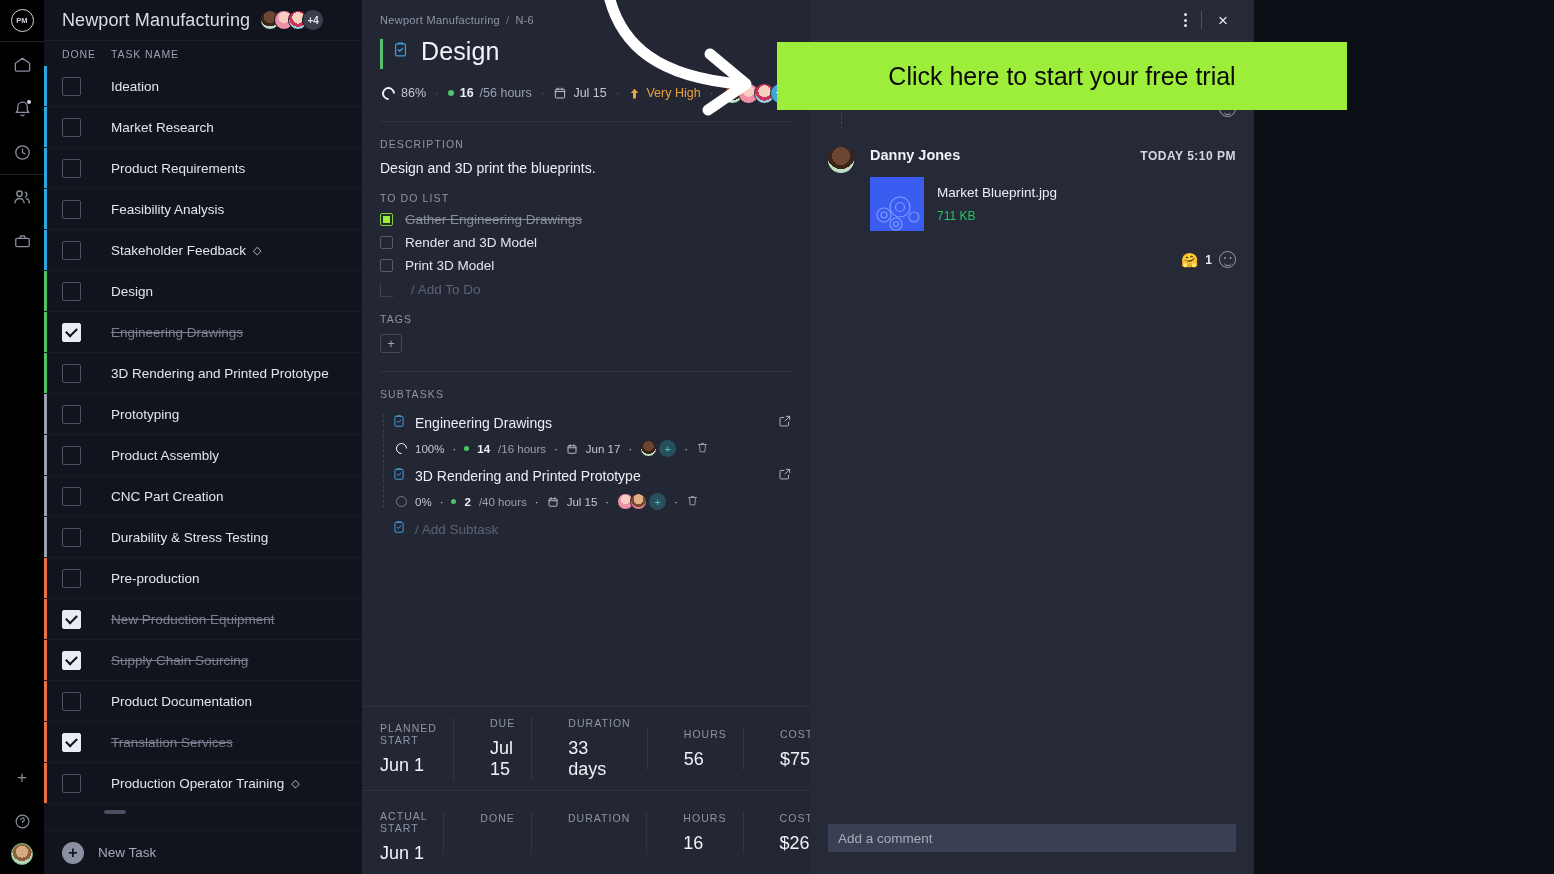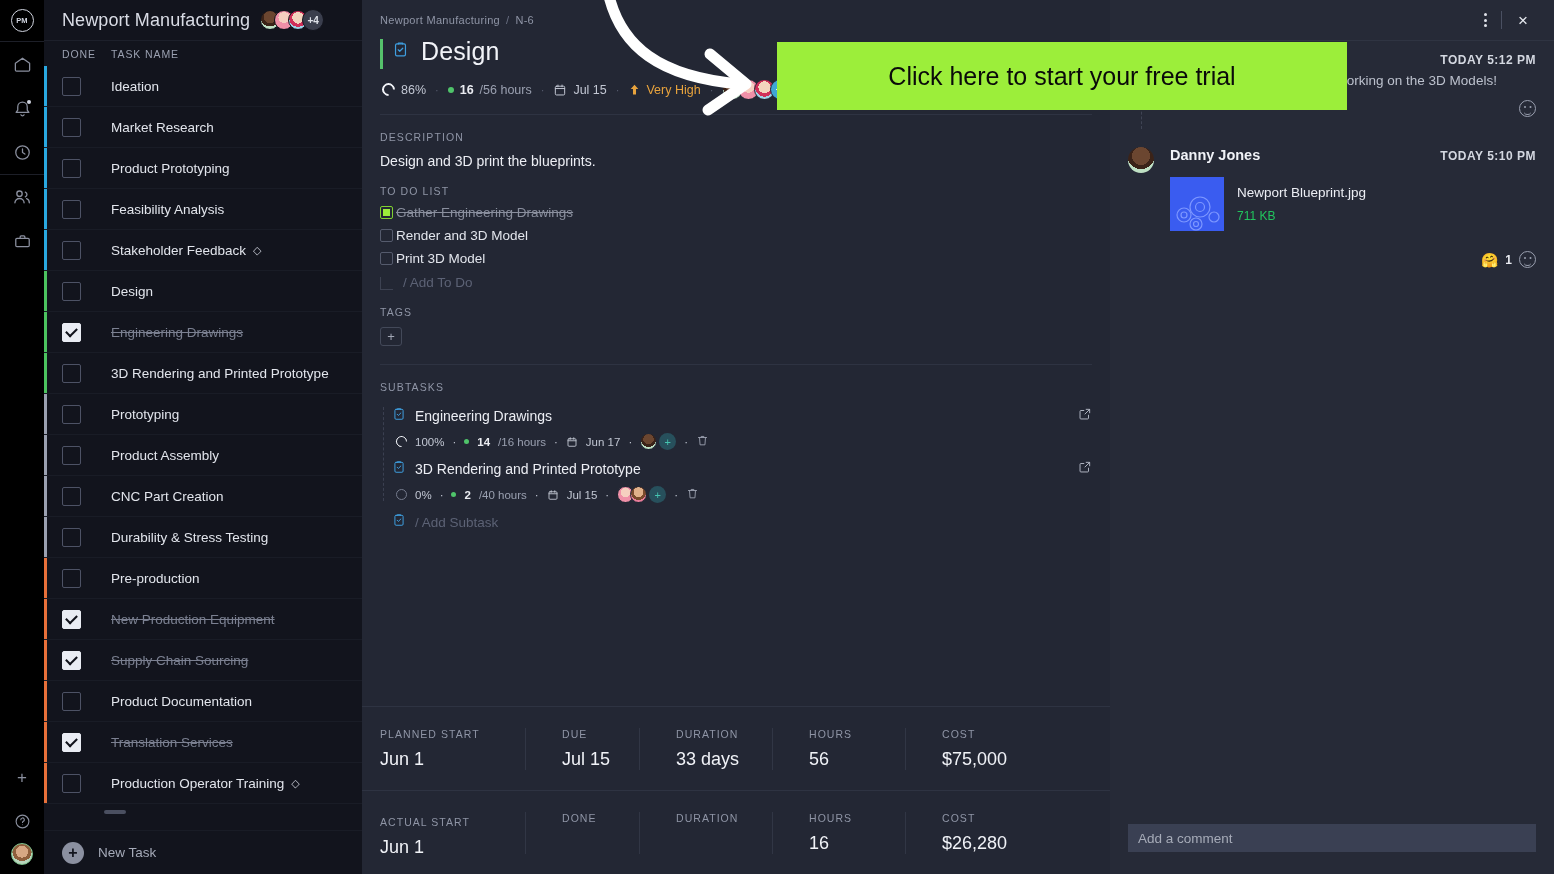--- a/index.html
+++ b/index.html
@@ -3,21 +3,21 @@
 <meta charset="utf-8">
 <style>
   * { box-sizing: border-box; margin: 0; padding: 0; }
   html, body {
     width: 1554px; height: 874px;
     background: #0d0f17;
     font-family: "Liberation Sans", sans-serif;
     overflow: hidden;
     -webkit-font-smoothing: antialiased;
   }
-  #app { position: relative; width: 1554px; height: 874px; display: flex; }
+  #app { position: relative; width: 1254px; height: 874px; display: flex; }
 
   
   .rail {
     width: 44px; height: 874px; background: #000000;
     display: flex; flex-direction: column; align-items: center;
     flex: 0 0 44px; position: relative; z-index: 5;
   }
   .rail-logo {
     width: 44px; height: 41px; display: flex; align-items: center; justify-content: center;
   }
@@ -160,29 +160,29 @@
     color: #45c4b0; font-size: 14px; display: flex; align-items: center; justify-content: center;
     line-height: 0; cursor: pointer;
   }
   .status-txt { color: #cfd3de; }
 
   .hr { height: 1px; background: #2e3342; margin: 14px 0 0 0; }
   .sec-lbl {
     font-size: 10.5px; color: #8f95a6; letter-spacing: 1.1px; margin-top: 16px;
   }
   .desc-txt { font-size: 14px; color: #eceef4; margin-top: 10px; }
-  .todo-row { display: flex; align-items: center; gap: 3px; margin-top: 8px; cursor: pointer; }
+  .todo-row { display: flex; align-items: center; gap: 12px; margin-top: 8px; cursor: pointer; }
   .tbox {
     width: 13px; height: 13px; border: 1.2px solid #555b6d; border-radius: 2px; flex: 0 0 13px;
   }
   .tbox.on { border-color: #7fd131; background: #232734; display:flex; align-items:center; justify-content:center; }
   .tbox.on:after { content:""; width: 7px; height: 7px; background: #9cee3a; }
   .todo-txt { font-size: 13.5px; color: #e2e5ec; }
   .todo-row.done .todo-txt { color: #8a8f9e; text-decoration: line-through; }
-  .add-row { display: flex; align-items: flex-end; gap: 10px; margin-top: 9px; cursor: pointer; }
+  .add-row { display: flex; align-items: flex-end; gap: 18px; margin-top: 9px; cursor: pointer; }
   .add-box { width: 13px; height: 13px; border-left: 1.2px solid #3d4252; border-bottom: 1.2px solid #3d4252; }
   .add-txt { font-size: 13.5px; color: #5c6275; }
   .tag-plus {
     width: 22px; height: 19px; border: 1px solid #434959; border-radius: 3px; margin-top: 9px;
     display: flex; align-items: center; justify-content: center; color: #a3a8b6; font-size: 13px;
     line-height: 0; cursor: pointer;
   }
 
   .sub-wrap { margin-top: 10px; position: relative; padding-left: 12px; }
   .sub-tree { position: absolute; left: 3px; top: 4px; bottom: 30px; width: 1px; border-left: 1px dashed #3b4051; }
@@ -375,21 +375,21 @@
           <span class="tname">
             <span>Market Research</span>
           </span>
         </div>
         <div class="trow">
           <span class="bar" style="background:#29a8e0"></span>
           <span class="cbox-wrap">
             <span class="cbox"></span>
           </span>
           <span class="tname">
-            <span>Product Prototyping</span>
+            <span>Product Requirements</span>
           </span>
         </div>
         <div class="trow">
           <span class="bar" style="background:#29a8e0"></span>
           <span class="cbox-wrap">
             <span class="cbox"></span>
           </span>
           <span class="tname">
             <span>Feasibility Analysis</span>
           </span>
@@ -806,21 +806,21 @@
               <circle cx="14" cy="38" r="7"></circle>
                 <circle cx="14" cy="38" r="3"></circle>
               <circle cx="30" cy="30" r="10"></circle>
                 <circle cx="30" cy="30" r="4.5"></circle>
               <circle cx="26" cy="47" r="6"></circle>
                 <circle cx="26" cy="47" r="2.5"></circle>
               <circle cx="44" cy="40" r="5"></circle>
             </svg>
           </div>
           <div>
-            <div class="at-name">Newport Blueprint.jpg</div>
+            <div class="at-name">Market Blueprint.jpg</div>
             <div class="at-size">711 KB</div>
           </div>
         </div>
 
         <div class="react-row" style="margin-top:20px">
           <span class="emoji">🤗</span>
           <span class="rcount">1</span>
           <span class="smiley"></span>
         </div>
       </div>

